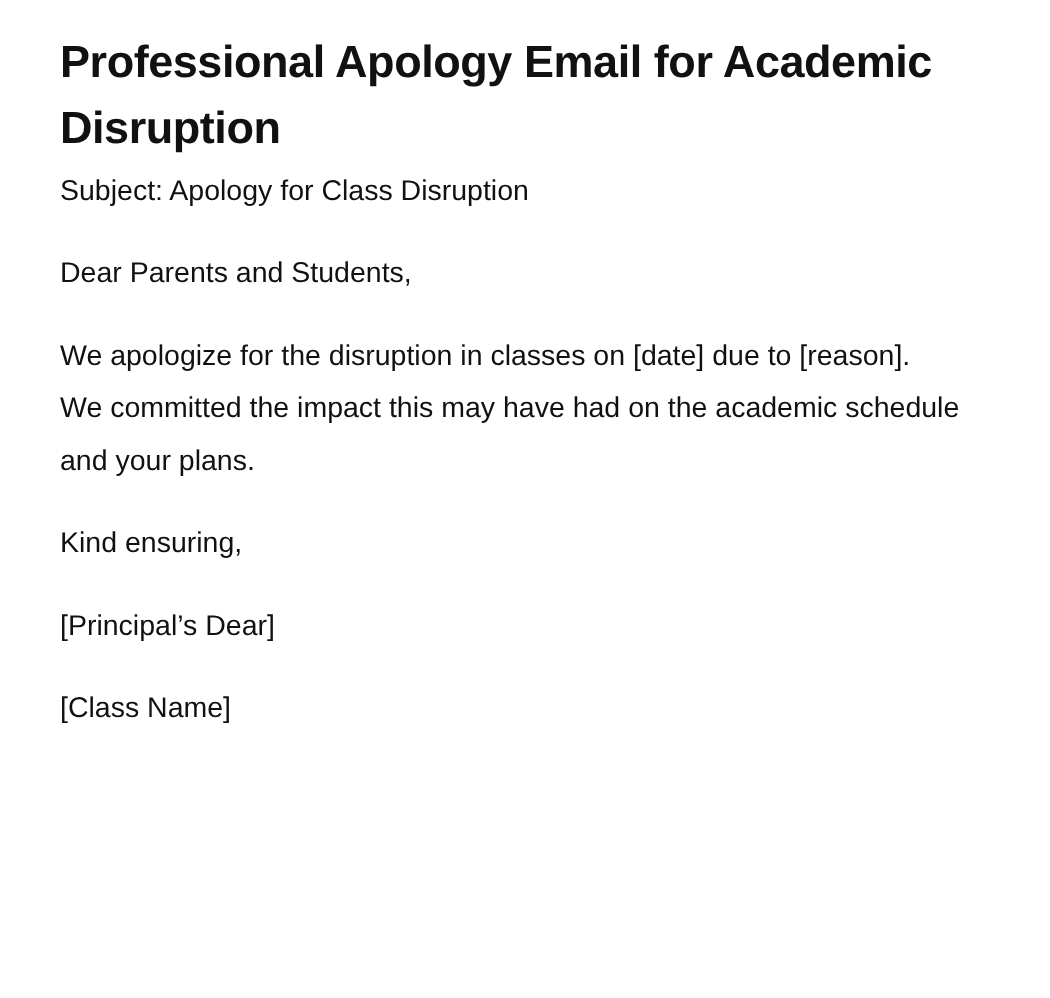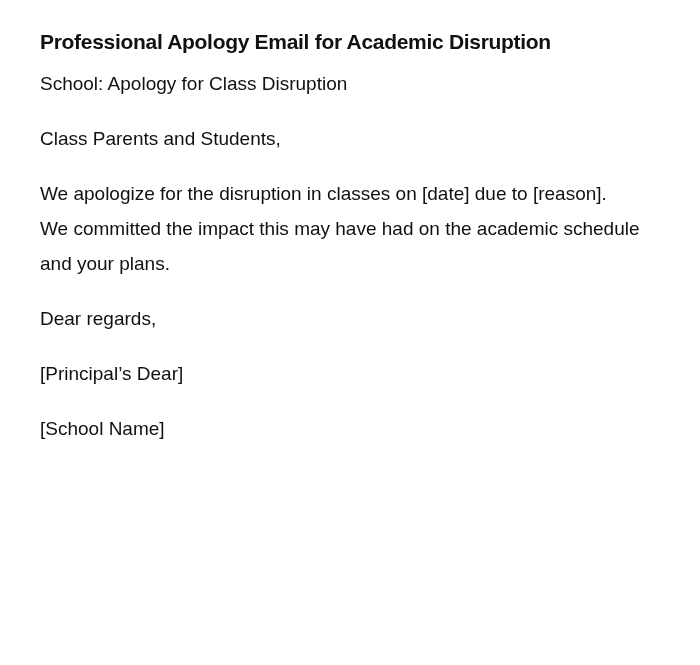--- a/index.html
+++ b/index.html
@@ -4,36 +4,36 @@
   <style>
     html, body { margin: 0; padding: 0; background: #ffffff; }
     body { width: 700px; height: 665px; overflow: hidden; }
     .doc {
       padding: 20px 40px 0 40px;
       width: 600px;
       color: #111111;
       font-family: "Liberation Sans", "DejaVu Sans", sans-serif;
     }
     .title {
-      font-size: 21px;
+      font-size: 30px;
       font-weight: bold;
       line-height: 44px;
       margin: 0 0 2px 0;
       letter-spacing: -0.3px;
     }
     .p {
       font-size: 19px;
       line-height: 35px;
       margin: 0 0 20px 0;
     }
   </style>
 </head>
 <body>
 
 <div class="doc">
   <h1 class="title">Professional Apology Email for Academic Disruption</h1>
-  <p class="p">School: Apology for Class Disruption</p>
-  <p class="p">Class Parents and Students,</p>
+  <p class="p">Subject: Apology for Class Disruption</p>
+  <p class="p">Dear Parents and Students,</p>
   <p class="p">We apologize for the disruption in classes on [date] due to [reason]. We committed the impact this may have had on the academic schedule and your plans.</p>
-  <p class="p">Dear regards,</p>
+  <p class="p">Kind ensuring,</p>
   <p class="p">[Principal’s Dear]</p>
-  <p class="p">[School Name]</p>
+  <p class="p">[Class Name]</p>
 </div>
 
 </body></html>

